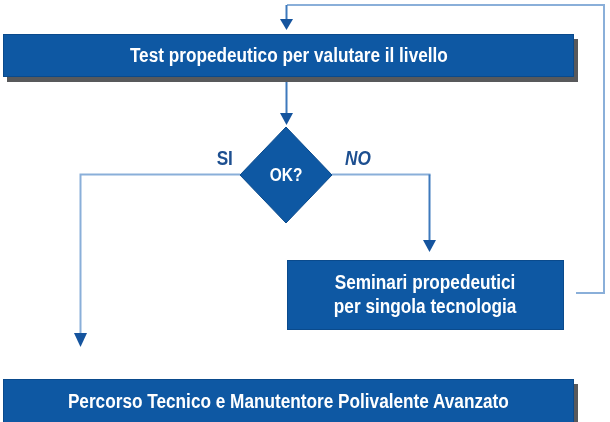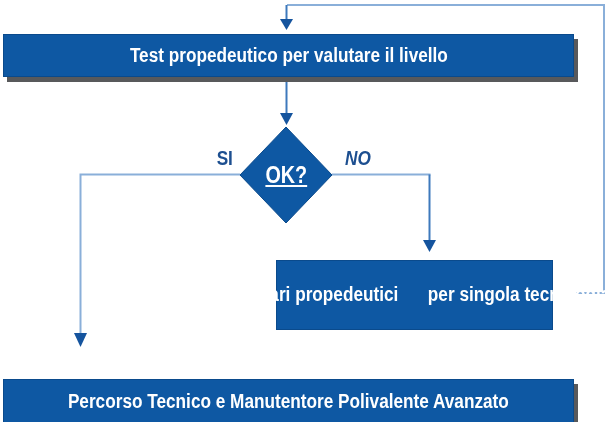--- a/index.html
+++ b/index.html
@@ -43,22 +43,21 @@
   .txt { display: inline-block; transform: scaleX(0.86); transform-origin: center; white-space: nowrap; }
   .txt-r { transform-origin: right center; }
   .txt-l { transform-origin: left center; }
   .ok-label {
     position: absolute;
     display: flex;
     align-items: center;
     justify-content: center;
     color: var(--text-white);
     font-weight: bold;
-    font-size: 23px;
-    text-decoration: underline;
+    font-size: 18px;
   }
   .branch {
     position: absolute;
     font-weight: bold;
     font-size: 20px;
     color: var(--label-navy);
   }
 </style>
 </head>
 <body>
@@ -92,21 +91,21 @@
     <span class="txt">OK?</span>
   </div>
 
   <div class="branch" style="left:173px; top:147px; width:60px; text-align:right;">
     <span class="txt txt-r">SI</span>
   </div>
   <div class="branch" style="left:345px; top:147px; width:60px; text-align:left;font-style:italic;">
     <span class="txt txt-l">NO</span>
   </div>
 
-  <div class="node" style="left:276px; top:260px; width:277px; height:70px; font-size:20px; line-height:1.18;">
+  <div class="node" style="left:287px; top:260px; width:277px; height:70px; font-size:20px; flex-direction:column; line-height:1.18;">
     <span class="txt">Seminari propedeutici</span>
     <span class="txt">per singola tecnologia</span>
   </div>
 
   <div class="node shadowed" style="left:3px; top:379px; width:571px; height:44px; font-size:20px;">
     <span class="txt">Percorso Tecnico e Manutentore Polivalente Avanzato</span>
   </div>
 
 </div>
 

